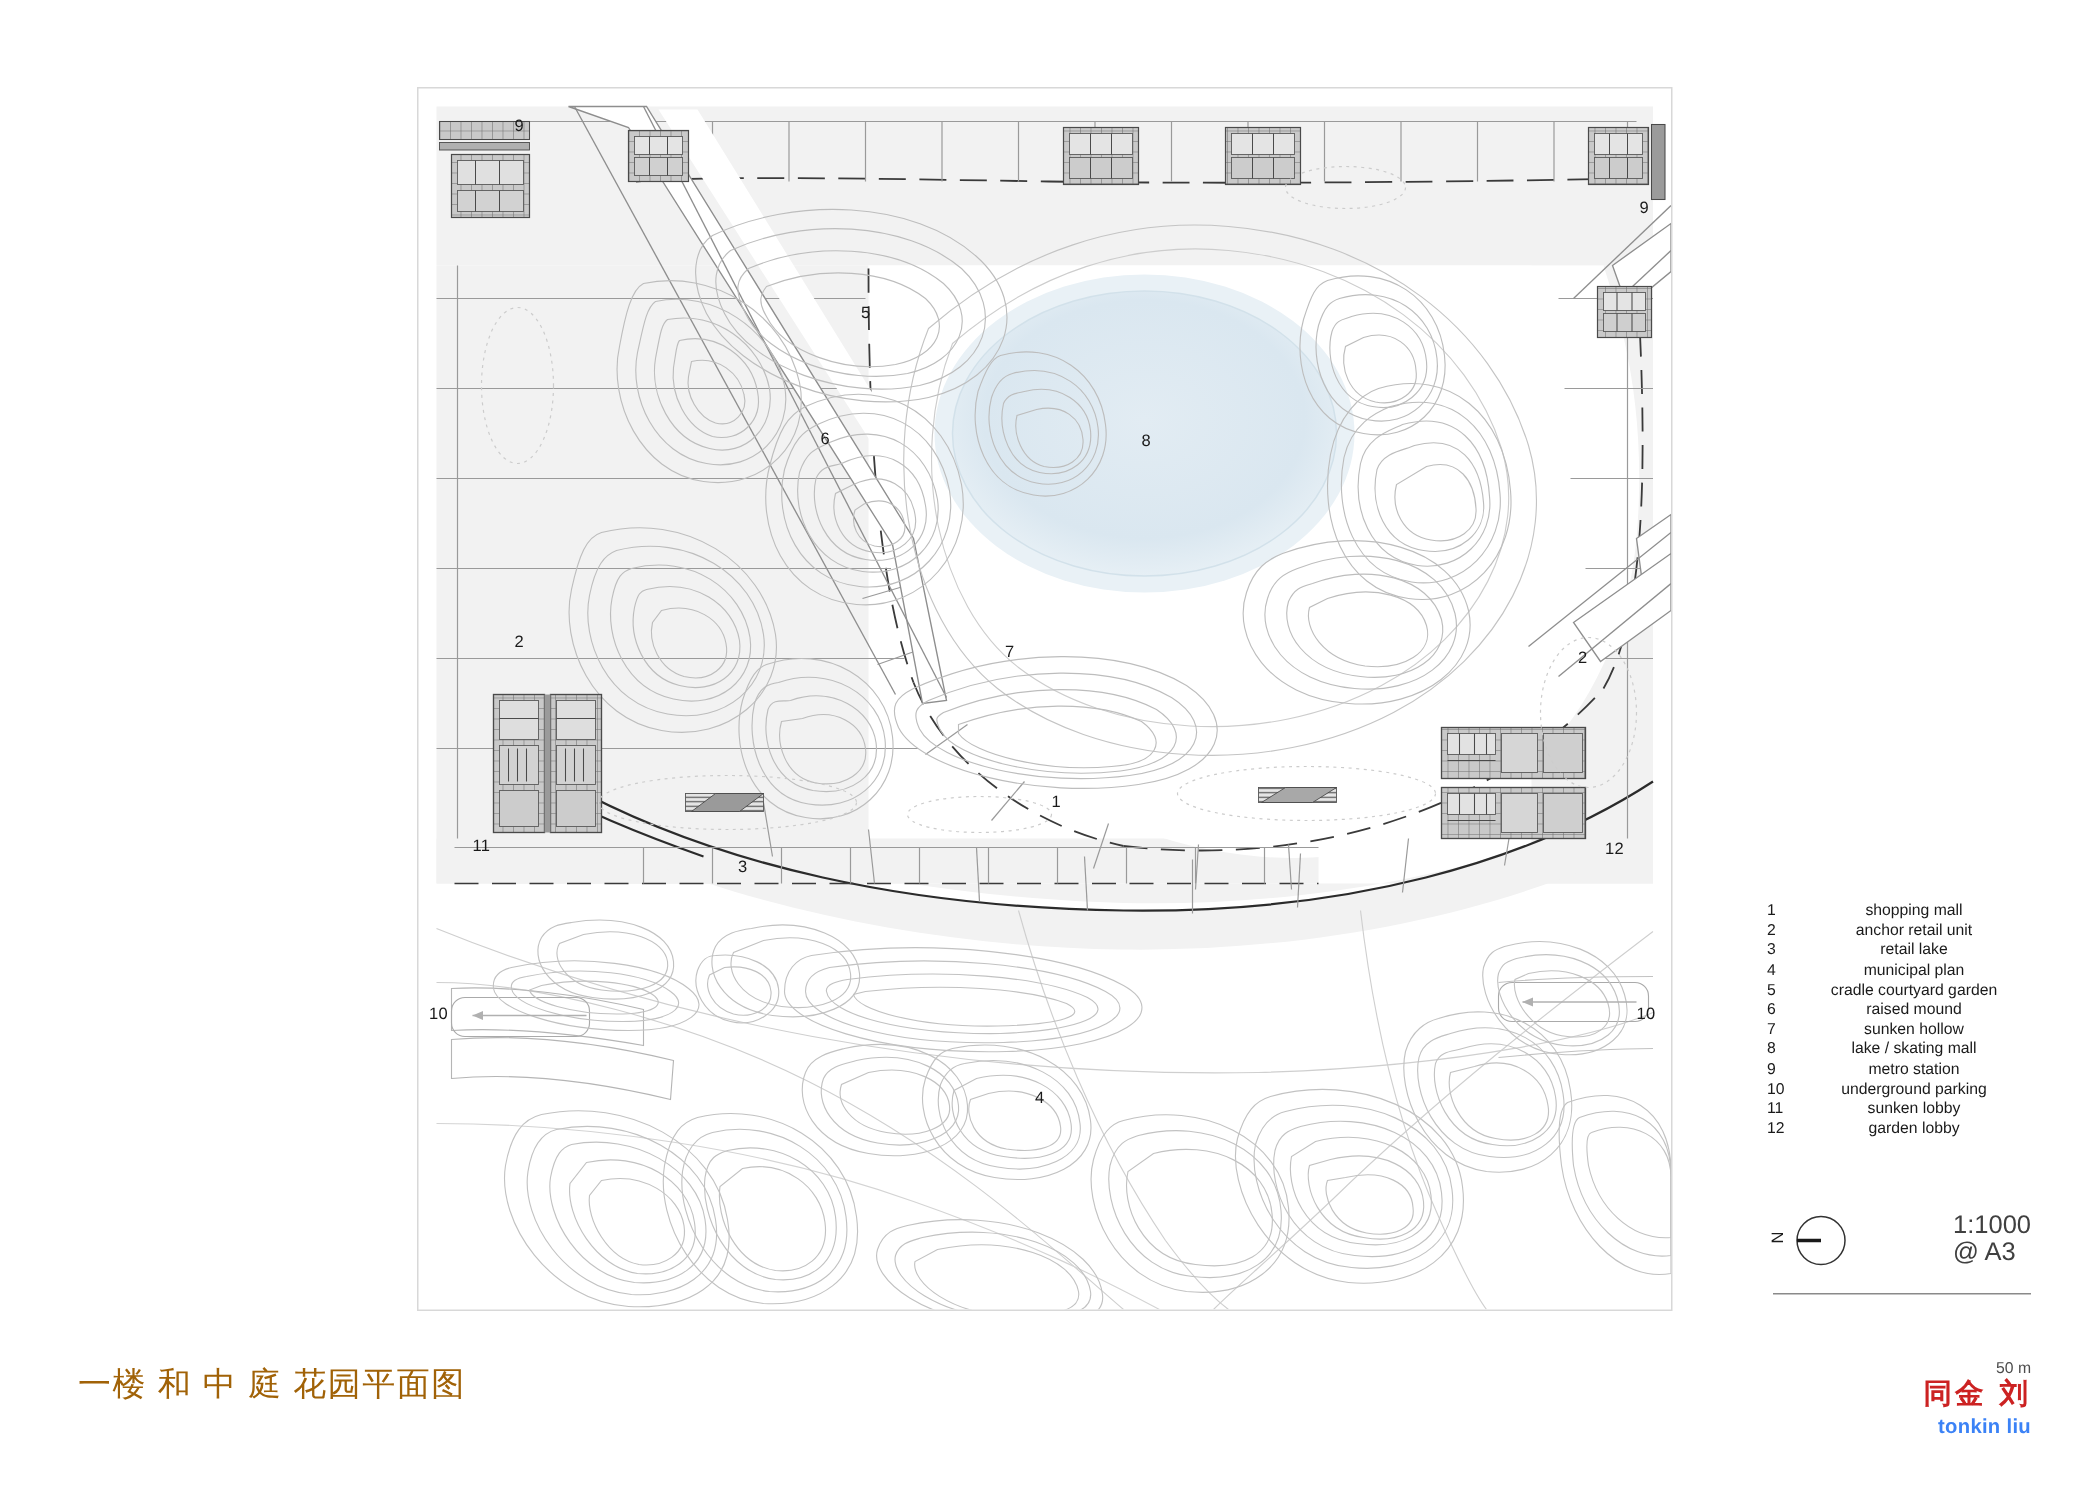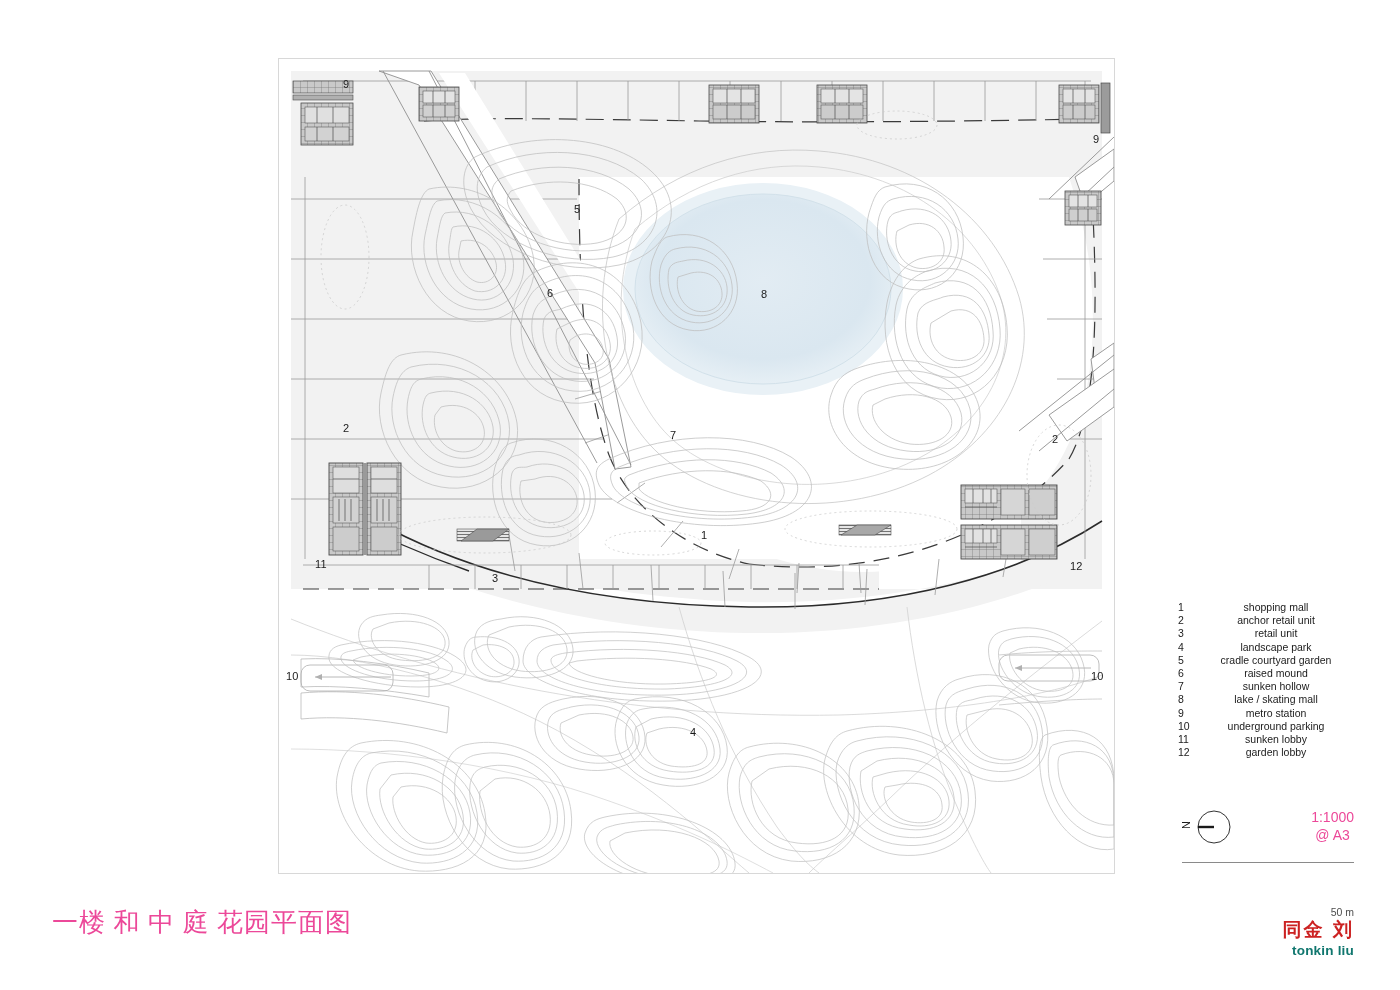--- a/index.html
+++ b/index.html
@@ -31,36 +31,36 @@
   #legend .legend-text{flex:1;text-align:center;}
 
   
   #north-block{position:absolute;left:1178px;top:805px;width:176px;height:46px;}
   #north-arrow{position:absolute;left:0;top:0;width:62px;height:44px;}
   #north-letter{
     position:absolute;left:4px;top:14px;font-size:11px;color:#1a1a1a;
     transform:rotate(-90deg);transform-origin:center center;
   }
   #scale-text{
-    position:absolute;right:0;top:3px;text-align:center;
-    font-size:14px;line-height:18px;color:#ec4899;
+    position:absolute;right:0;top:3px;text-align:left;
+    font-size:17px;line-height:18px;color:#404040;
   }
   #scale-bar{
     position:absolute;left:1182px;top:862px;width:172px;height:1px;background:#8a8a8a;
   }
   #scale-caption{
     position:absolute;left:1178px;top:866px;width:176px;text-align:right;
     font-size:10.5px;color:#4d4d4d;margin-top:40px;
   }
 
   
   #title-block{position:absolute;left:52px;top:908px;}
   #title-cn{
-    font-size:26px;line-height:30px;color:#ec4899;letter-spacing:1px;
-    font-family:Liberation Serif, serif;font-weight:400;
+    font-size:22px;line-height:30px;color:#a16207;letter-spacing:1px;
+    font-family:Liberation Sans, sans-serif;font-weight:400;
   }
   #title-en{font-size:22px;line-height:32px;color:#1a1a1a;letter-spacing:0.3px;}
 
   
   #logo-block{position:absolute;right:46px;top:916px;text-align:right;margin-left:24px;}
   #logo-cn{
     font-size:19px;line-height:26px;letter-spacing:2px;font-weight:700;
     font-family:"DejaVu Sans","Liberation Sans",sans-serif;
   }
   #logo-en{font-size:13.5px;line-height:18px;font-weight:700;letter-spacing:0.2px;}
@@ -521,25 +521,25 @@
     <div class="legend-row">
       <span class="legend-num">1</span>
       <span class="legend-text">shopping mall</span>
     </div>
     <div class="legend-row">
       <span class="legend-num">2</span>
       <span class="legend-text">anchor retail unit</span>
     </div>
     <div class="legend-row">
       <span class="legend-num">3</span>
-      <span class="legend-text">retail unit</span>
+      <span class="legend-text">retail lake</span>
     </div>
     <div class="legend-row">
       <span class="legend-num">4</span>
-      <span class="legend-text">landscape park</span>
+      <span class="legend-text">municipal plan</span>
     </div>
     <div class="legend-row">
       <span class="legend-num">5</span>
       <span class="legend-text">cradle courtyard garden</span>
     </div>
     <div class="legend-row">
       <span class="legend-num">6</span>
       <span class="legend-text">raised mound</span>
     </div>
     <div class="legend-row">
@@ -583,14 +583,14 @@
 </div>
 <div id="scale-bar"></div>
 <div id="scale-caption">50 m</div>
 
 <div id="title-block">
   <div id="title-cn">一楼 和 中 庭 花园平面图</div>
 </div>
 
 <div id="logo-block">
   <div id="logo-cn" style="color: rgb(204, 34, 34);">同金 刘</div>
-  <div id="logo-en" style="color: #0f766e;">tonkin liu</div>
+  <div id="logo-en" style="color: #3b82f6;">tonkin liu</div>
 </div>
 
 </body></html>

